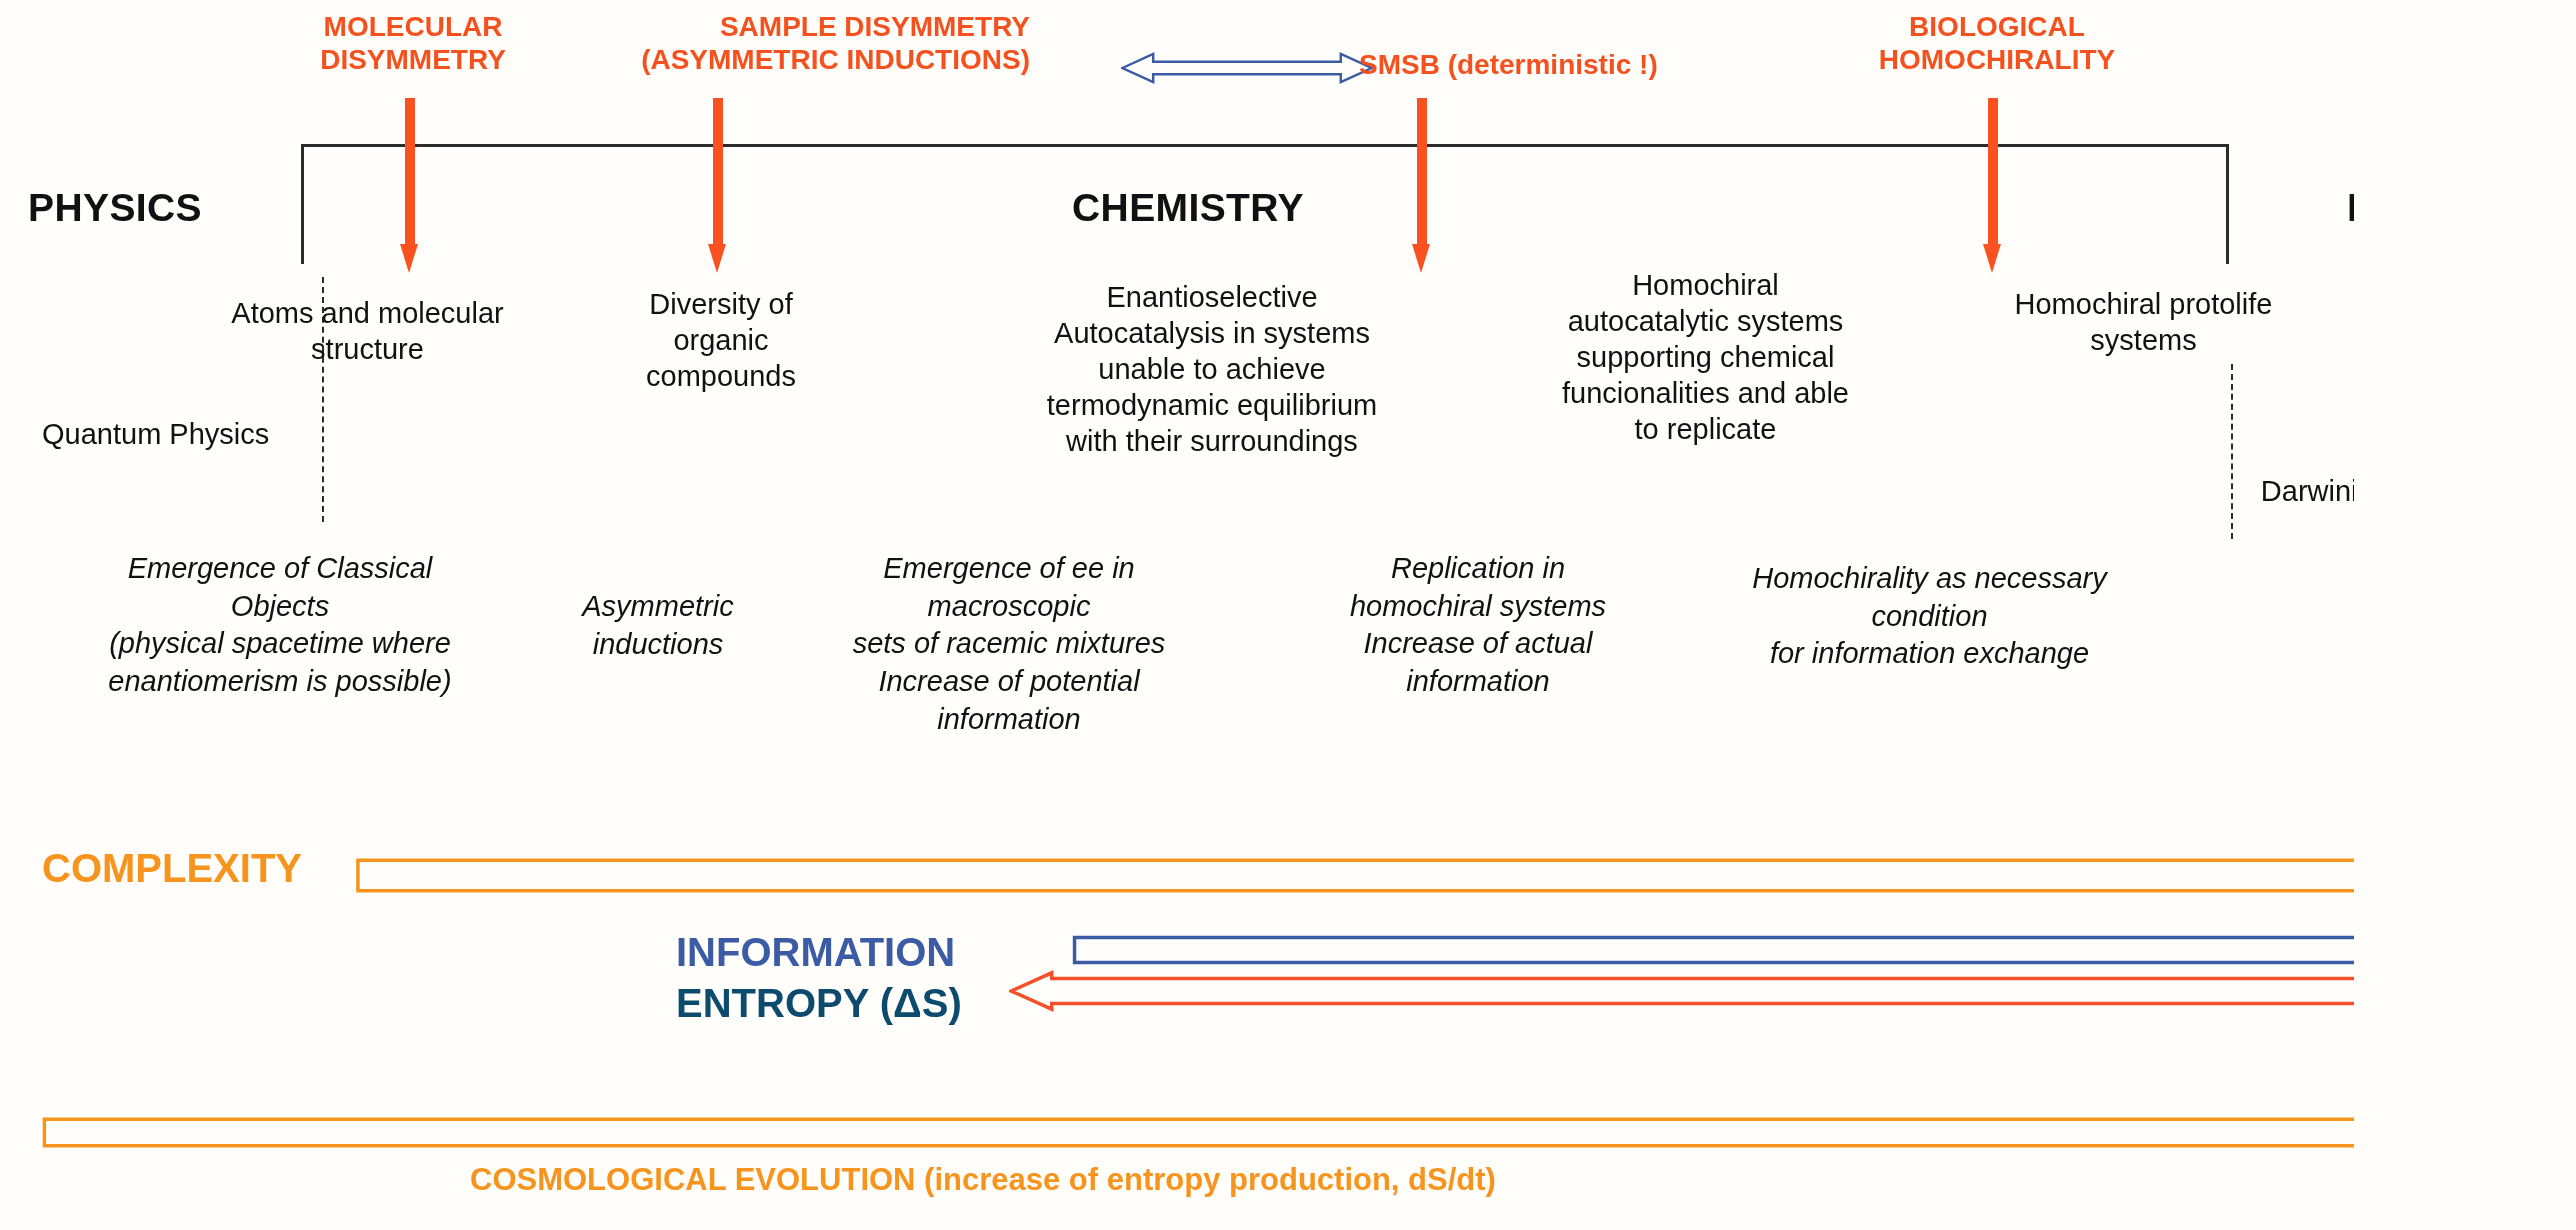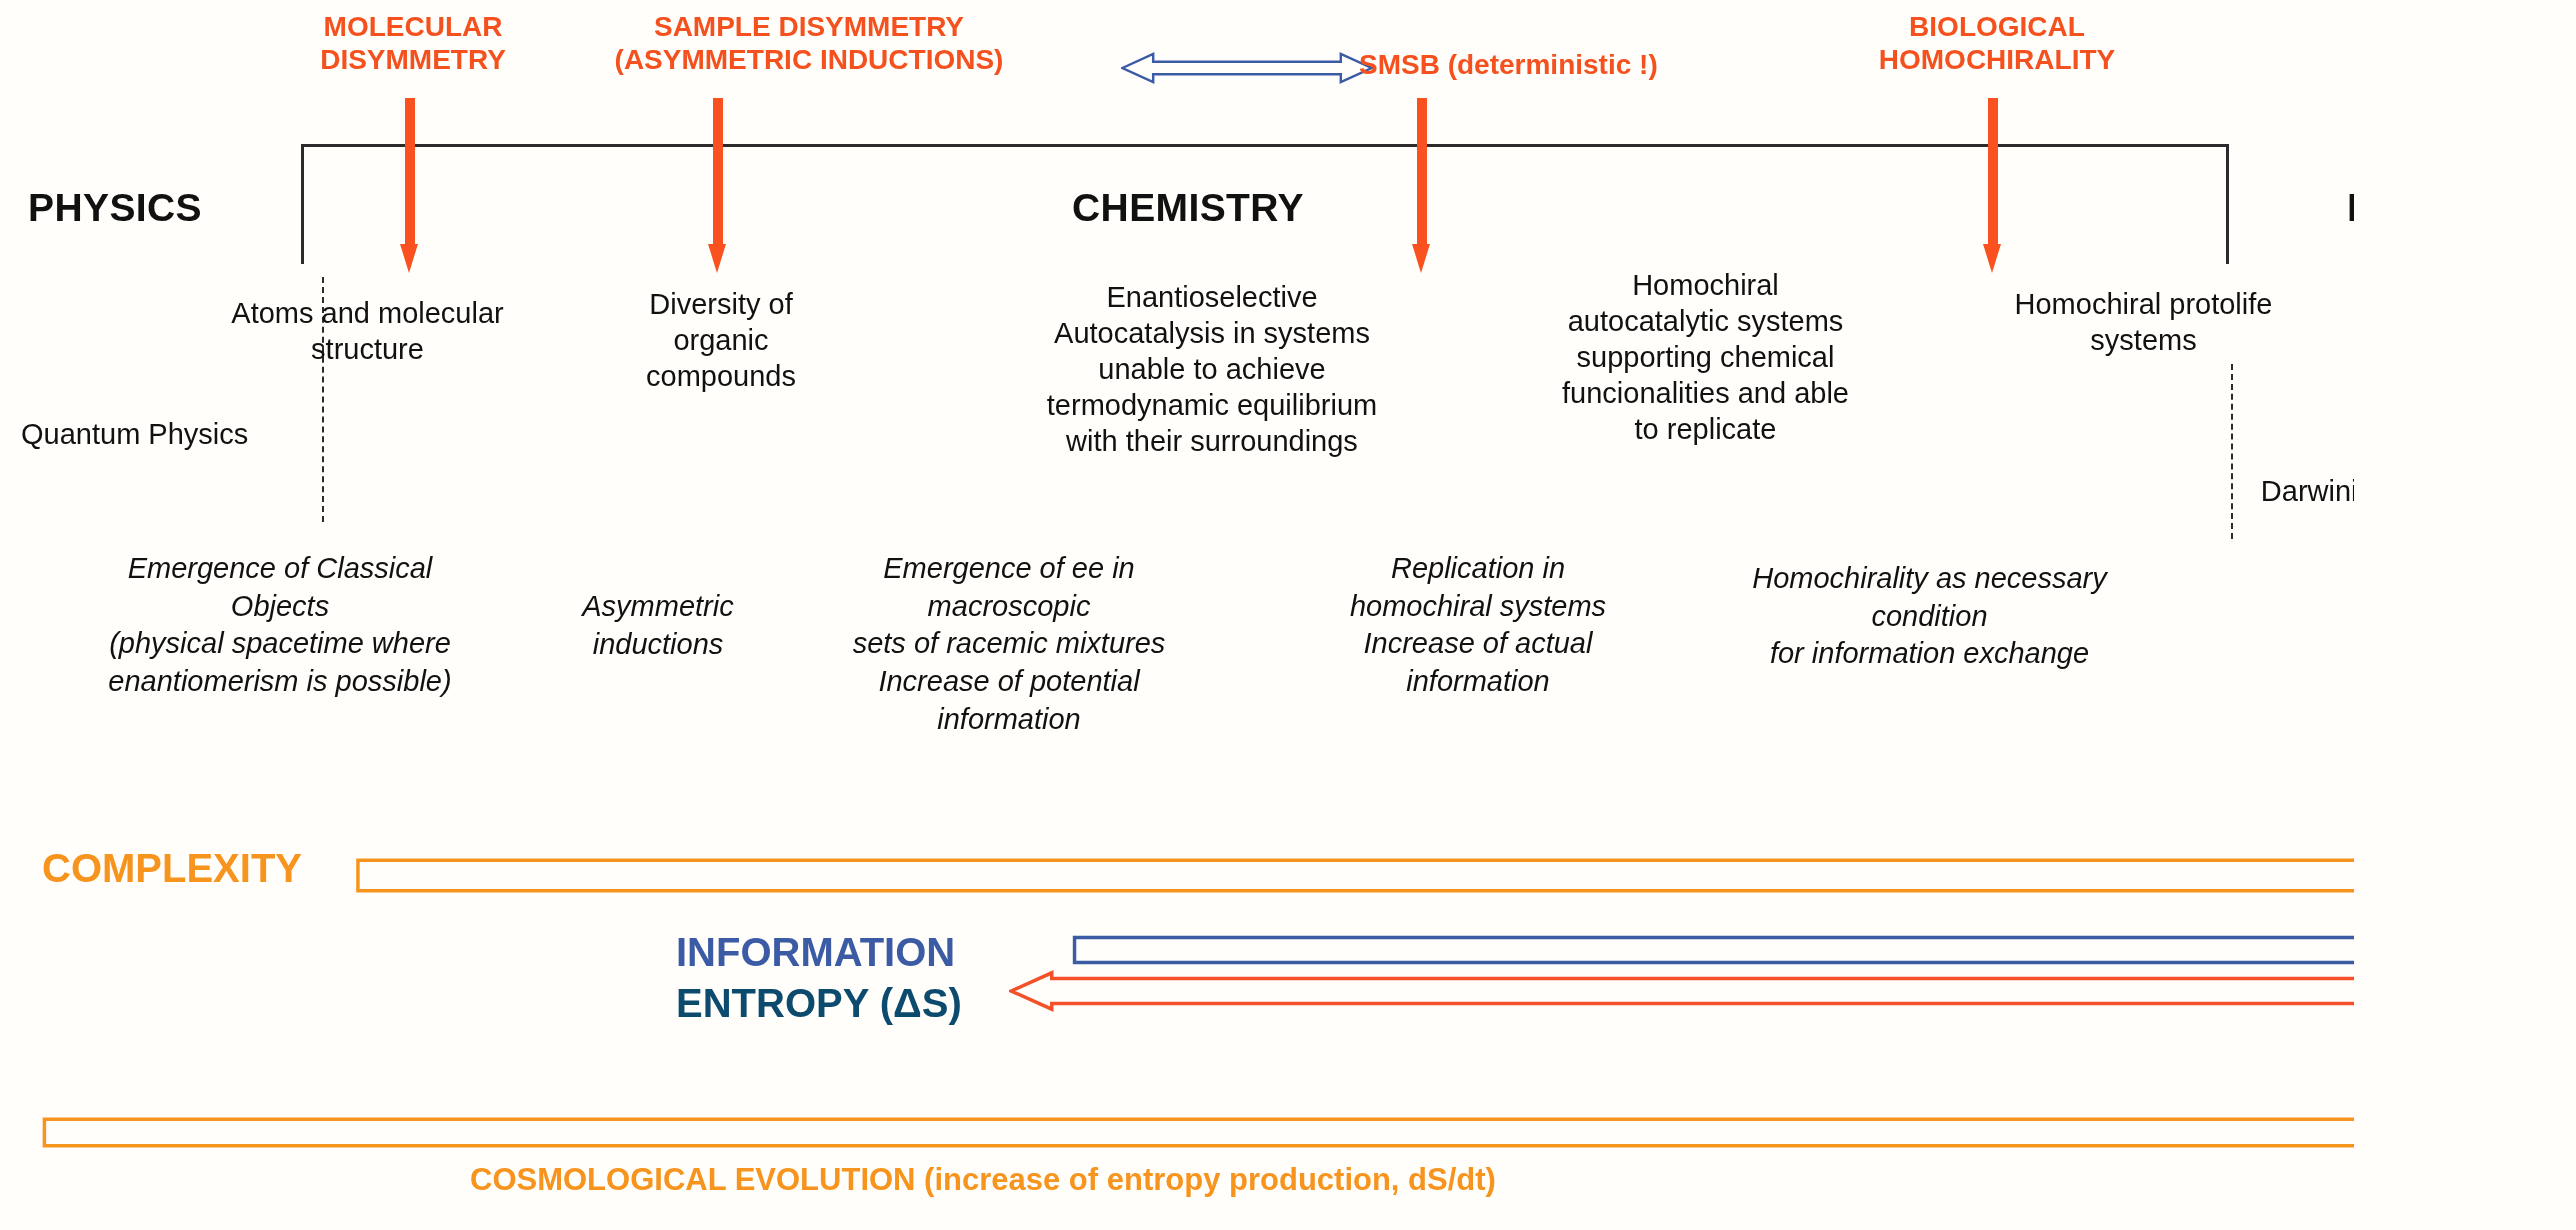--- a/index.html
+++ b/index.html
@@ -40,21 +40,21 @@
   }
 
   
   .upright {
     color: #111111;
     font-size: 29px;
     line-height: 1.24;
     text-align: center;
     white-space: pre-line;
   }
-  .upright.left { text-align: left; }
+  .upright.left { text-align: left; margin-left: 21px; }
 
   
   .italic {
     color: #111111;
     font-size: 29px;
     font-style: italic;
     line-height: 1.30;
     text-align: center;
     white-space: pre-line;
   }
@@ -114,21 +114,21 @@
   .hollow svg { display: block; }
 </style>
 </head>
 <body>
 
 <div id="stage">
 
   <div class="abs toplabel" style="left:280px; top:9.8px; width:266px;">MOLECULAR
 DISYMMETRY</div>
 
-  <div class="abs toplabel" style="left:564px; top:9.8px; width:490px;">SAMPLE DISYMMETRY
+  <div class="abs toplabel" style="left:540px; top:9.8px; width:490px;text-align:right;">SAMPLE DISYMMETRY
 (ASYMMETRIC INDUCTIONS)</div>
 
   <div class="hollow" style="left:1121px; top:49px;">
     <svg width="252" height="38" viewBox="0 0 360 54">
       <path d="M 2,27 L 46,7 L 46,18 L 314,18 L 314,7 L 358,27 L 314,47 L 314,36 L 46,36 L 46,47 Z" fill="none" stroke="#3b5ba5" stroke-width="3.5" stroke-linejoin="miter"></path>
     </svg>
   </div>
 
   <div class="abs toplabel" style="left:1359px; top:48px; width:364px; text-align:left;">SMSB (deterministic !)</div>
 

